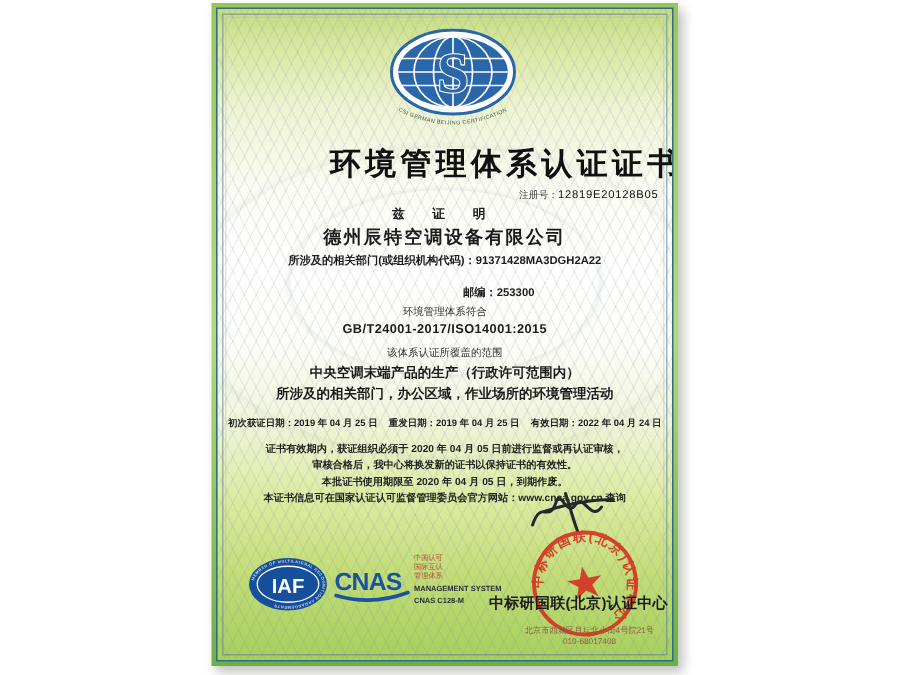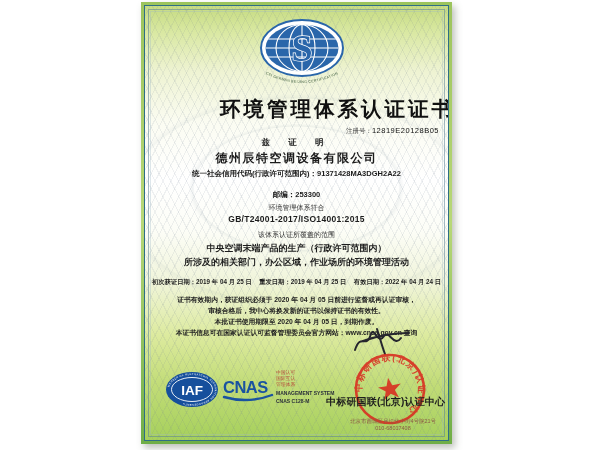--- a/index.html
+++ b/index.html
@@ -42,21 +42,21 @@
   .globe{left:113px;top:13px;width:88px;height:70px;}
   
   .title{top:89px;font-size:20.5px;font-weight:bold;letter-spacing:3px;color:#101010;padding-left:41px;}
   .reg-row{position:absolute;right:9px;top:113px;white-space:nowrap;color:#222;}
   .reg-label{font-size:6.5px;color:#444;}
   .reg-number{font-size:7.5px;font-weight:normal;letter-spacing:0.5px;color:#111;}
   .certify{top:131px;font-size:8.5px;font-weight:bold;letter-spacing:8px;}
   .company{top:144px;font-size:12px;font-weight:bold;letter-spacing:1.5px;}
   .credit{top:163px;font-size:7.5px;font-weight:bold;}
   .addr{top:173.5px;font-size:7.5px;font-weight:bold;}
-  .post{top:184px;font-size:7.5px;font-weight:bold;}
+  .post{top:184px;font-size:7.5px;font-weight:bold;padding-left:36px;}
   .conform{top:197px;font-size:7px;color:#333;}
   .standard{top:208px;font-size:8.5px;font-weight:bold;letter-spacing:0.3px;}
   .scope-label{top:224px;font-size:7px;color:#333;}
   .scope1{top:236px;font-size:9px;font-weight:bold;}
   .scope2{top:250px;font-size:9px;font-weight:bold;}
   .dates-row{
     position:absolute;left:0;top:272px;width:100%;box-sizing:border-box;
     padding:0 7px;display:flex;justify-content:space-between;
     font-size:6.3px;font-weight:bold;color:#1c1c1c;white-space:nowrap;
   }
@@ -101,21 +101,21 @@
       </text>
     </svg>
 
     <div class="cline title">环境管理体系认证证书</div>
     <div class="reg-row">
       <span class="reg-label">注册号：</span><span class="reg-number">12819E20128B05</span>
     </div>
 
     <div class="cline certify">兹 证 明</div>
     <div class="cline company">德州辰特空调设备有限公司</div>
-    <div class="cline credit">统一社会信用代码(行政许可范围内)：91371428MA3DGH2A22</div>
+    <div class="cline credit">所涉及的相关部门(或组织机构代码)：91371428MA3DGH2A22</div>
     <div class="cline post">邮编：253300</div>
     <div class="cline conform">环境管理体系符合</div>
     <div class="cline standard">GB/T24001-2017/ISO14001:2015</div>
     <div class="cline scope-label">该体系认证所覆盖的范围</div>
     <div class="cline scope1">中央空调末端产品的生产（行政许可范围内）</div>
     <div class="cline scope2">所涉及的相关部门，办公区域，作业场所的环境管理活动</div>
 
     <div class="dates-row">
       <span>初次获证日期：2019 年 04 月 25 日</span>
       <span>重发日期：2019 年 04 月 25 日</span>

